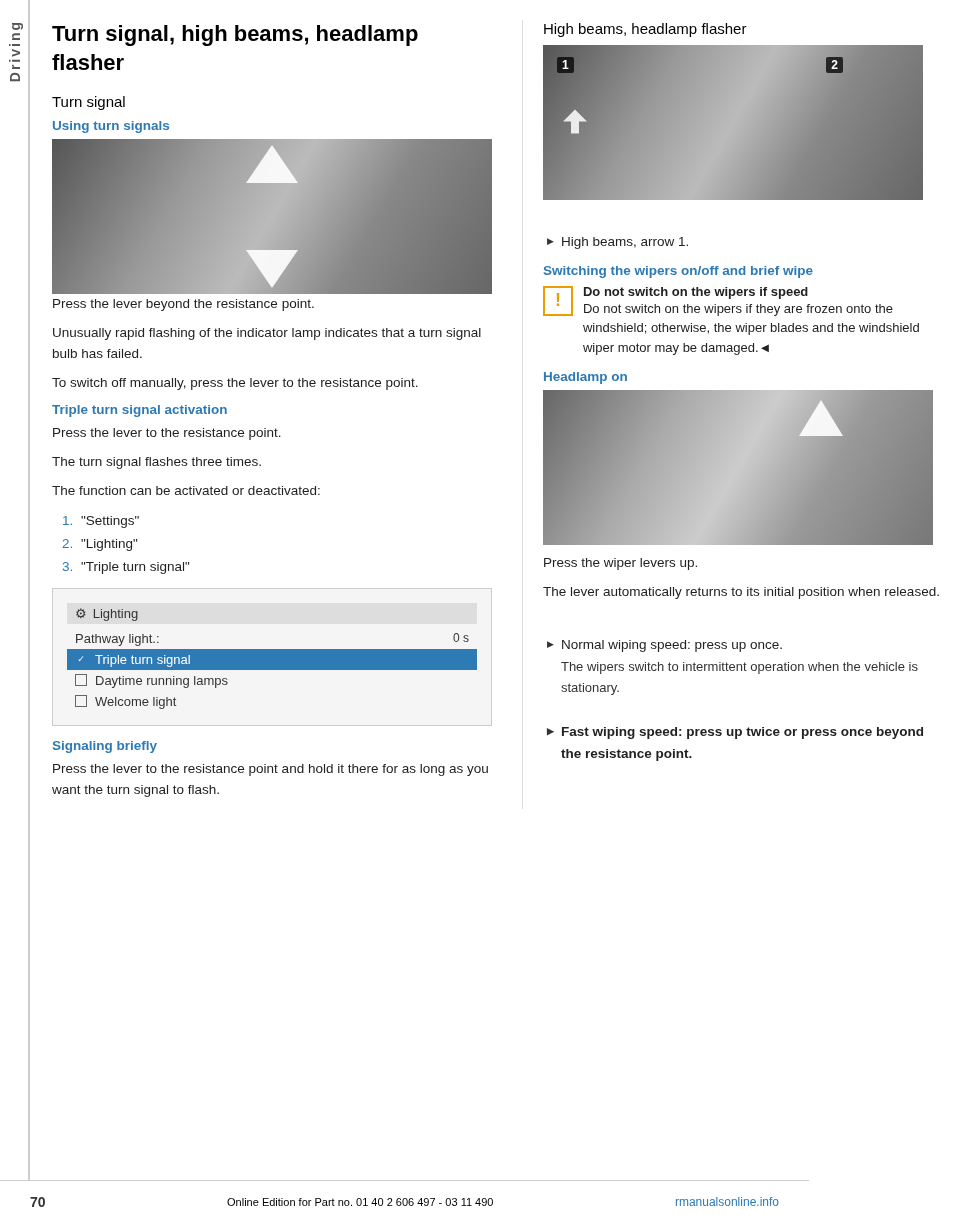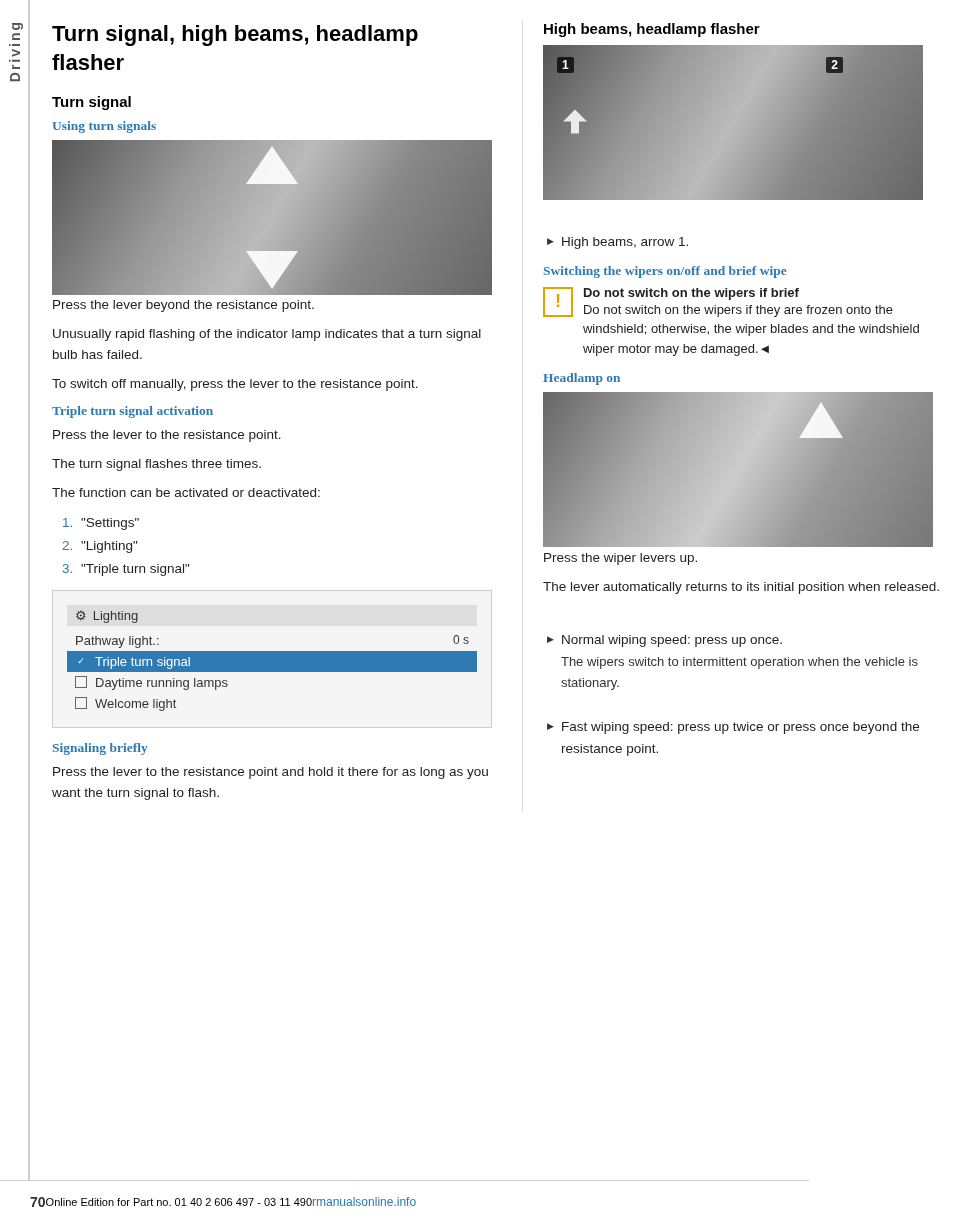--- a/index.html
+++ b/index.html
@@ -68,32 +68,31 @@
       font-size: 22px;
       font-weight: bold;
       color: #000;
       line-height: 1.3;
       margin-bottom: 16px;
     }
 
     
     .section-header {
       font-size: 15px;
-      font-weight: bold;
+      font-weight: normal;
       color: #000;
       margin-bottom: 8px;
     }
 
     .subsection-header {
       font-size: 13.5px;
       font-weight: bold;
       color: #2d7ab5;
       margin-bottom: 6px;
       margin-top: 0;
-      font-family: Liberation Serif, serif;
     }
 
     
     .body-text {
       font-size: 13.5px;
       line-height: 1.55;
       margin-bottom: 8px;
       color: #222;
     }
 
@@ -262,20 +261,21 @@
     .footer {
       position: absolute;
       bottom: 0;
       left: 0;
       width: 809px;
       height: 42px;
       background: #fff;
       border-top: 1px solid #ccc;
       display: flex;
       align-items: center;
+      justify-content: space-between;
       padding: 0 30px;
     }
     .footer-page {
       font-size: 14px;
       color: #333;
       font-weight: bold;
     }
     .footer-text {
       font-size: 11px;
       color: #000000;
@@ -489,43 +489,43 @@
     </div>
 
     <div>
 
       <div>
         <div class="subsection-header">Switching the wipers on/off and brief wipe</div>
 
         <div class="warning-box">
           <div class="warning-icon">!</div>
           <div>
-            <div class="warning-bold">Do not switch on the wipers if brief</div>
+            <div class="warning-bold">Do not switch on the wipers if speed</div>
             <div class="warning-text">Do not switch on the wipers if they are frozen onto the windshield; otherwise, the wiper blades and the windshield wiper motor may be damaged.◄</div>
           </div>
         </div>
       </div>
 
       <div>
         <div class="subsection-header">Headlamp on</div>
 
         <div class="car-img-wiper">
           <div class="wiper-arrow-up"></div>
         </div>
 
-        <p class="body-text" style="margin-top:1px;">Press the wiper levers up.</p>
+        <p class="body-text" style="margin-top:8px;">Press the wiper levers up.</p>
         <p class="body-text">The lever automatically returns to its initial position when released.</p>
 
         <ul class="bullet-list">
           <li>
             <span>Normal wiping speed: press up once.</span>
             <br>
             <span style="font-size:13px;color:#333;">The wipers switch to intermittent operation when the vehicle is stationary.</span>
           </li>
-          <li style="margin-top:22px;">
+          <li style="margin-top:22px;font-weight:bold;">
             <span>Fast wiping speed: press up twice or press once beyond the resistance point.</span>
             <br>
           </li>
         </ul>
       </div>
     </div>
   </div>
 </div>
 
 <div class="footer">

